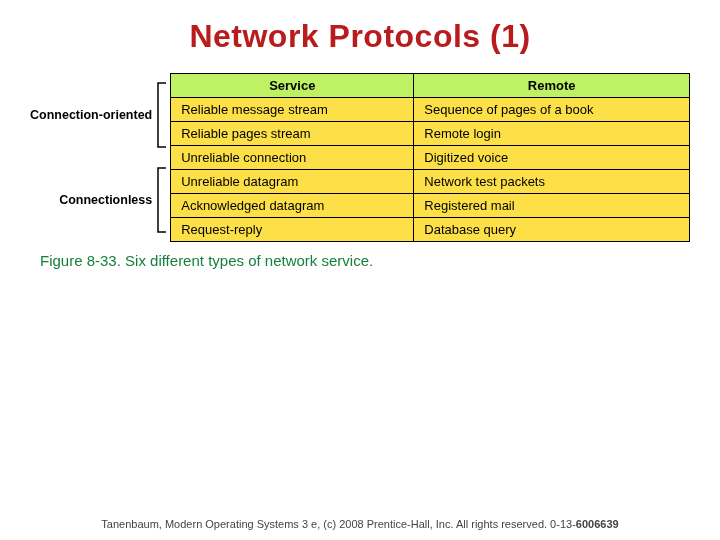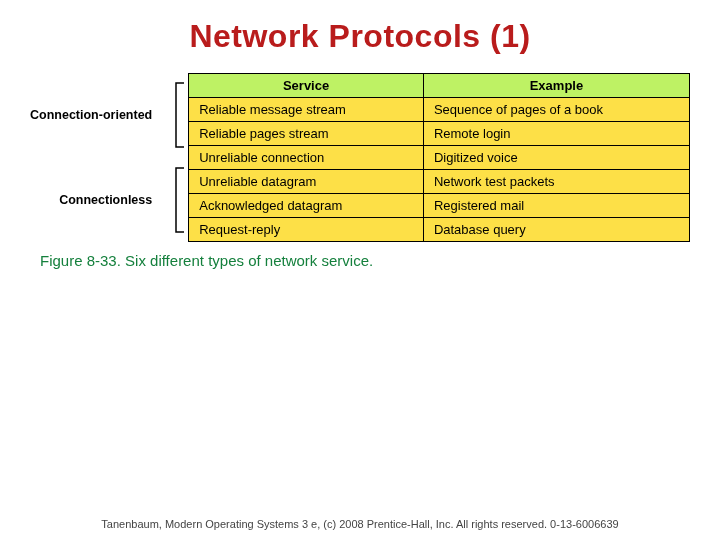--- a/index.html
+++ b/index.html
@@ -67,21 +67,21 @@
 
     .footer {
       font-size: 11px;
       color: #444;
       text-align: center;
       margin-top: auto;
       width: 100%;
     }
 
     .footer .bold-num {
-      font-weight: normal;
+      font-weight: bold;
       margin-top: 23px;
     }
 
     .labels-and-table {
       display: flex;
       flex-direction: row;
       align-items: stretch;
       width: 100%;
     }
 
@@ -98,21 +98,21 @@
       display: flex;
       flex-direction: row;
       align-items: center;
     }
 
     .side-label-text {
       font-size: 12.5px;
       font-weight: bold;
       color: #000;
       white-space: nowrap;
-      margin-right: 20px;
+      margin-right: 2px;
     }
   </style>
 </head>
 <body>
 
 <div class="page-container">
   <div class="page-title">Network Protocols (1)</div>
 
   <div class="labels-and-table">
 
@@ -131,21 +131,21 @@
           <path d="M12,4 L4,4 L4,68 L12,68" stroke="#000" stroke-width="1.5" fill="none"></path>
         </svg>
       </div>
     </div>
 
     <div class="table-wrapper">
       <table>
         <thead>
           <tr>
             <th>Service</th>
-            <th>Example</th>
+            <th>Remote</th>
           </tr>
         </thead>
         <tbody id="table-body">
         <tr>
               <td>Reliable message stream</td>
               <td>Sequence of pages of a book</td>
             </tr>
             <tr>
               <td>Reliable pages stream</td>
               <td>Remote login</td>

